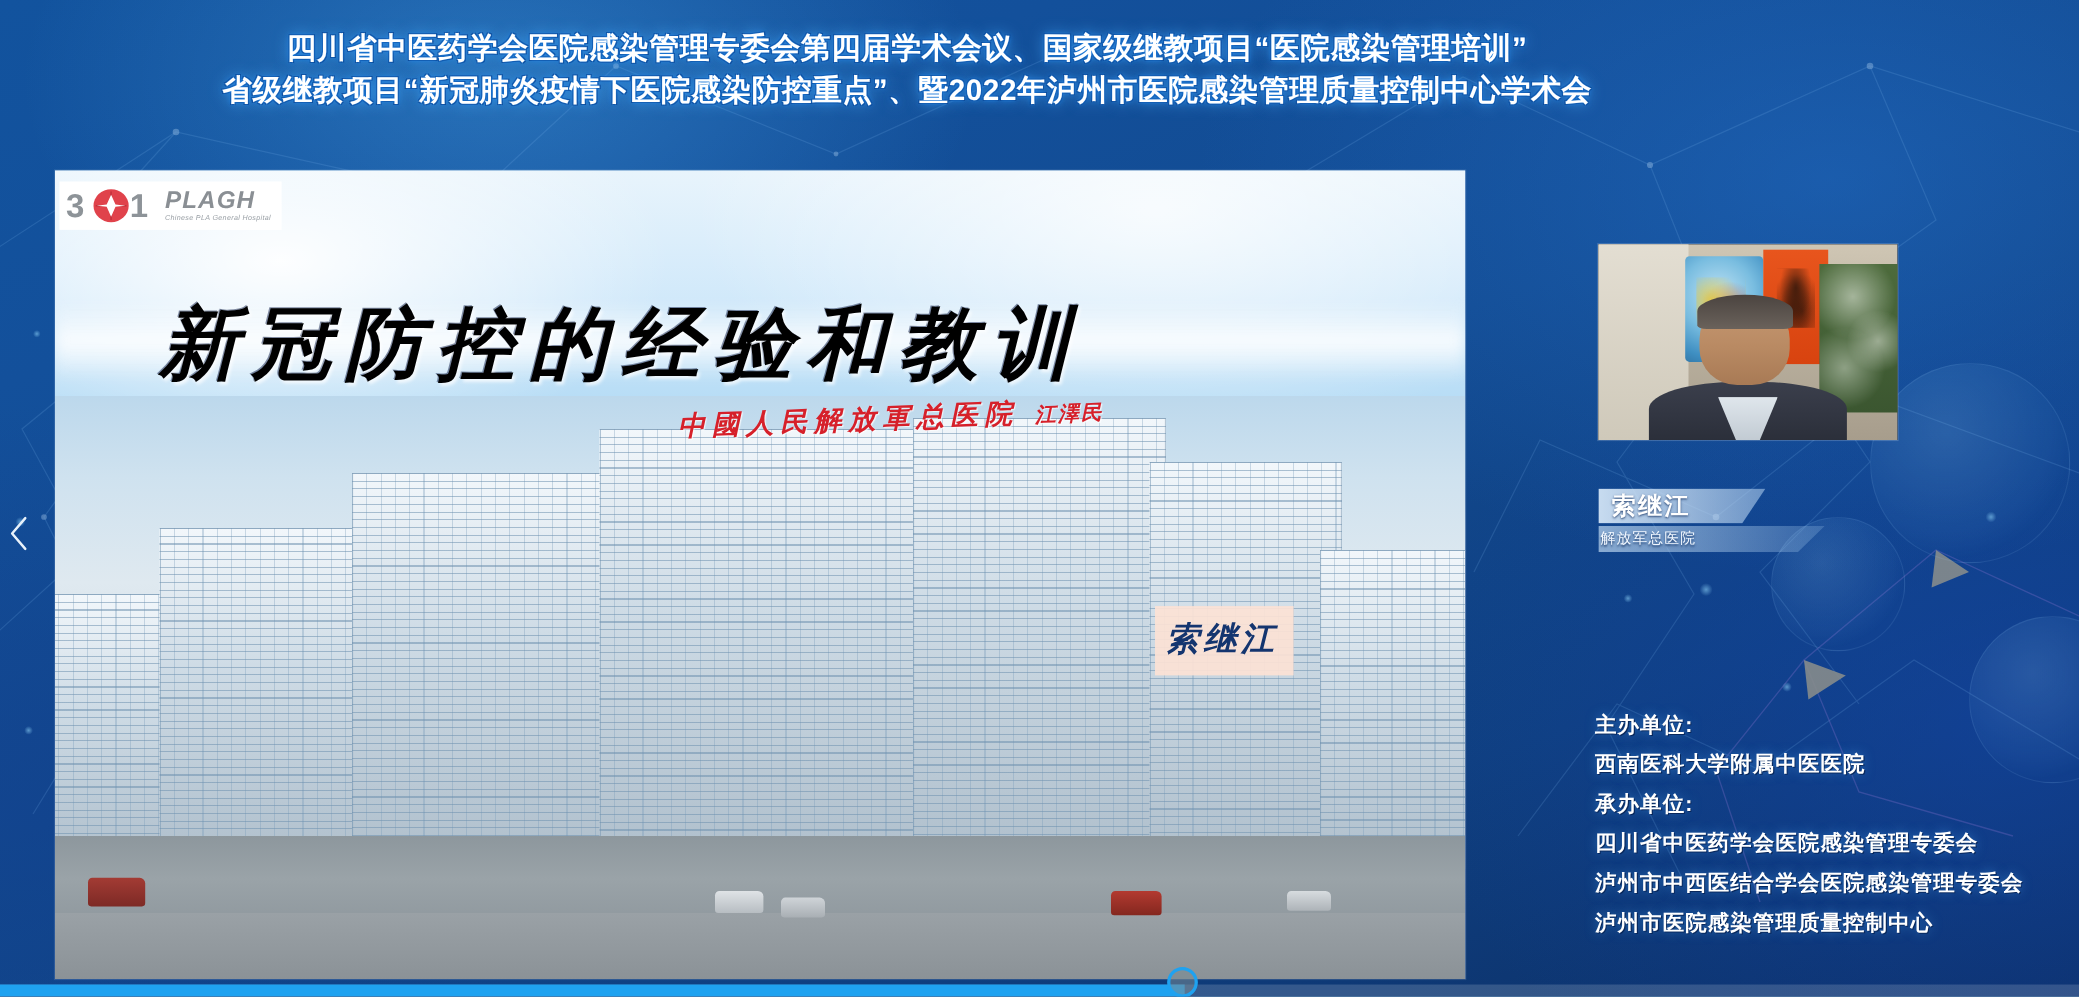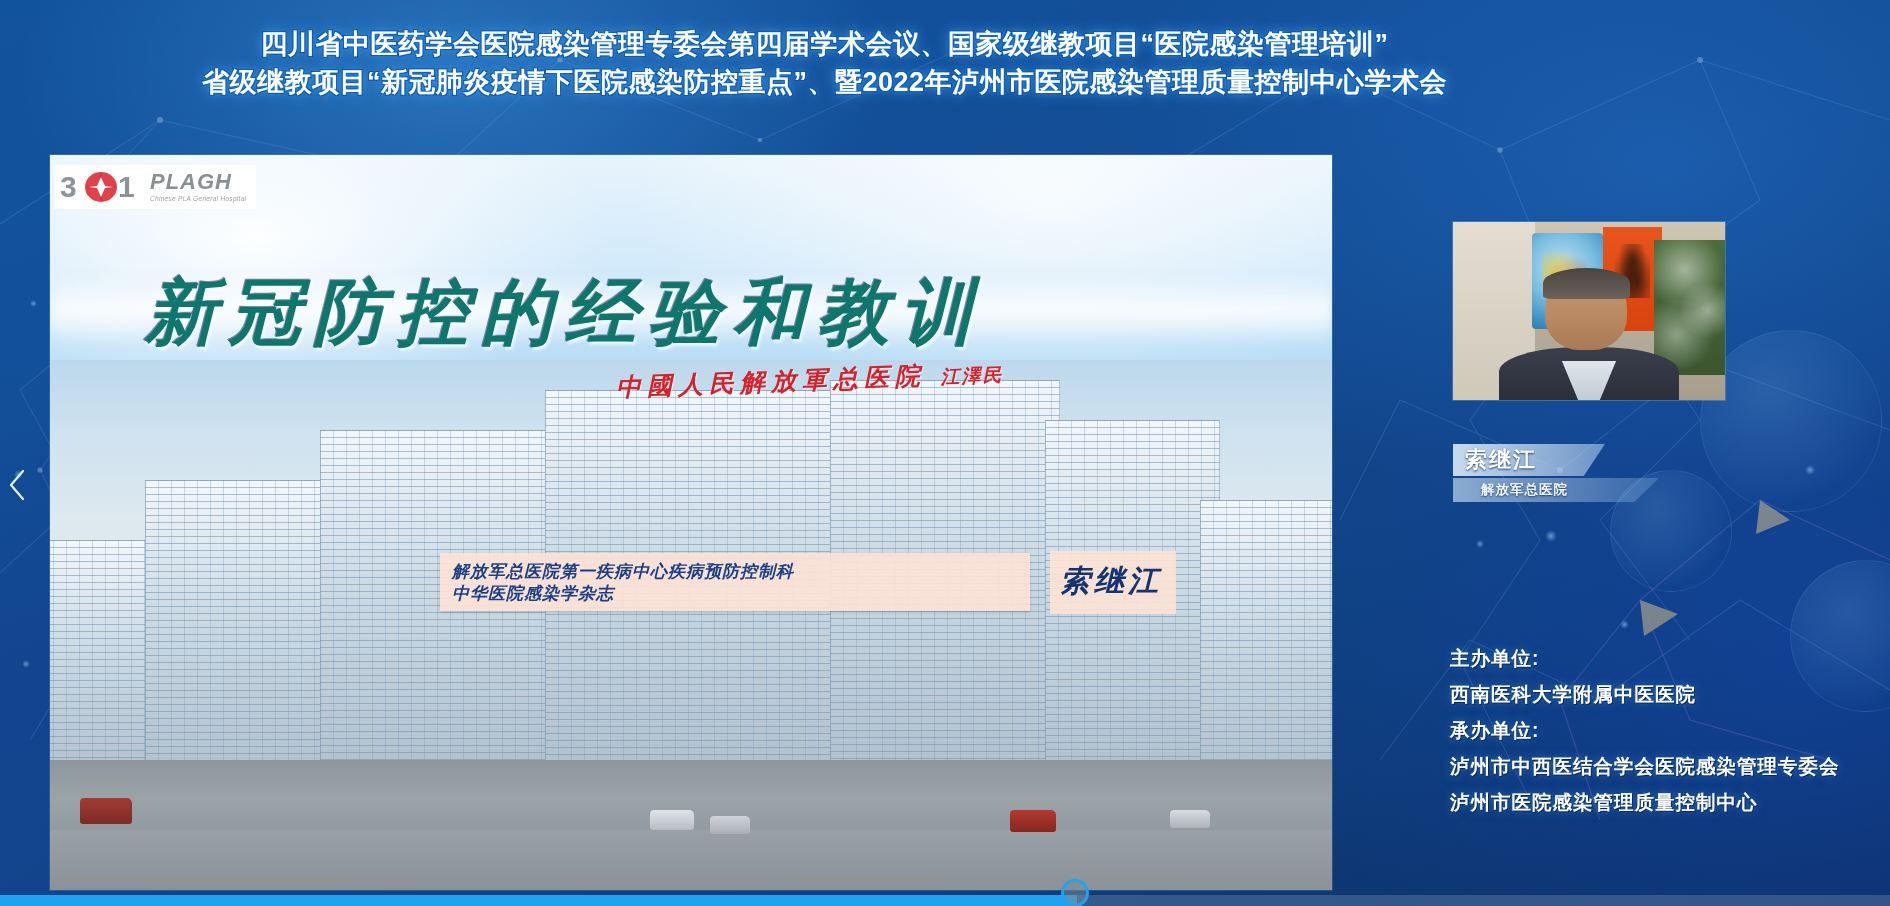--- a/index.html
+++ b/index.html
@@ -78,21 +78,21 @@
   }
   .logo-mark{display:flex;align-items:center;}
   .logo-txt{display:flex;flex-direction:column;line-height:1;font-style:italic;}
   .logo-main{font-size:22px;font-weight:bold;color:#8a8f94;letter-spacing:1px;}
   .logo-sub{font-size:6.5px;color:#9aa0a6;letter-spacing:.3px;margin-top:3px;}
 
   
   .cal-title{
     position:absolute;left:95px;top:110px;
     font-family:Liberation Serif, serif;
-    font-size:72px;font-weight:bold;color:#0f766e;
+    font-size:72px;font-weight:bold;color:#000000;
     letter-spacing:12px;font-style:italic;
     text-shadow:2px 3px 3px rgba(255,255,255,.7), -1px -1px 0 rgba(10,25,70,.5);
     white-space:nowrap;z-index:4;
   }
   .cal-sub{
     position:absolute;left:566px;top:216px;
     font-family:"DejaVu Serif","Liberation Serif",serif;
     font-size:25px;font-weight:bold;color:#d6202a;font-style:italic;
     letter-spacing:6px;white-space:nowrap;
     transform:rotate(-2.2deg);transform-origin:left center;
@@ -223,21 +223,21 @@
     padding-left:12px;font-size:22px;font-weight:bold;color:#ffffff;letter-spacing:2px;
     text-shadow:0 1px 2px rgba(10,40,90,.85);
   }
   .org-tag{
     position:absolute;left:0;top:478px;height:24px;width:206px;
     background:linear-gradient(90deg,rgba(185,212,238,.72),rgba(150,190,230,.25));
     clip-path:polygon(0 0,100% 0,88% 100%,0 100%);
     display:flex;align-items:center;
   }
   .org-tag .og{
-    padding-left:28px;font-size:13.5px;font-weight:bold;color:#f2f8ff;letter-spacing:1px;
+    padding-left:2px;font-size:13.5px;font-weight:normal;color:#f2f8ff;letter-spacing:1px;
     text-shadow:0 1px 2px rgba(10,40,90,.8);
   }
 
   .org-block{
     position:absolute;left:-3px;top:645px;width:440px;
     display:flex;flex-direction:column;gap:9px;
   }
   .org-line{
     font-size:19.5px;font-weight:bold;color:#ffffff;white-space:nowrap;letter-spacing:1px;
     text-shadow:1px 1px 0 rgba(8,38,88,.95),0 0 10px rgba(70,160,235,.55);
@@ -359,26 +359,20 @@
       <div class="car" style="left:960px;bottom:58px;width:46px;height:22px;background:linear-gradient(180deg,#b33a30,#84271f);"></div>
       <div class="car" style="left:1120px;bottom:62px;width:40px;height:18px;background:linear-gradient(180deg,#d7dcdf,#adb3b8);"></div>
     </div>
 
     <div class="cal-title">新冠防控的经验和教训</div>
     <div class="cal-sub">
       <span>中國人民解放軍总医院</span>
       <span class="sig">江澤民</span>
     </div>
 
-    <div class="caption">
-      <div class="caption-lines">
-        <span>解放军总医院第一疾病中心疾病预防控制科</span>
-        <span>中华医院感染学杂志</span>
-      </div>
-    </div>
     <div class="caption-name">索继江</div>
   </div>
 
   <div class="rail">
 
     <div class="vid">
       <div class="vid-bg"></div>
       <div class="vid-wall"></div>
       <div class="vid-globe"></div>
       <div class="vid-poster"></div>
@@ -393,20 +387,21 @@
       <span class="nm">索继江</span>
     </div>
     <div class="org-tag">
       <span class="og">解放军总医院</span>
     </div>
 
     <div class="org-block">
       <div class="org-line head">主办单位:</div>
       <div class="org-line">西南医科大学附属中医医院</div>
       <div class="org-line head">承办单位:</div>
+      <div class="org-line">四川省中医药学会医院感染管理专委会</div>
       <div class="org-line">泸州市中西医结合学会医院感染管理专委会</div>
       <div class="org-line">泸州市医院感染管理质量控制中心</div>
     </div>
   </div>
 
   <div class="nav-prev">
     <svg width="20" height="34" viewBox="0 0 20 34">
       <path d="M16 3 L4 17 L16 31" stroke="#e8f2fb" stroke-width="2.2" fill="none" stroke-linecap="round" stroke-linejoin="round"></path>
     </svg>
   </div>

